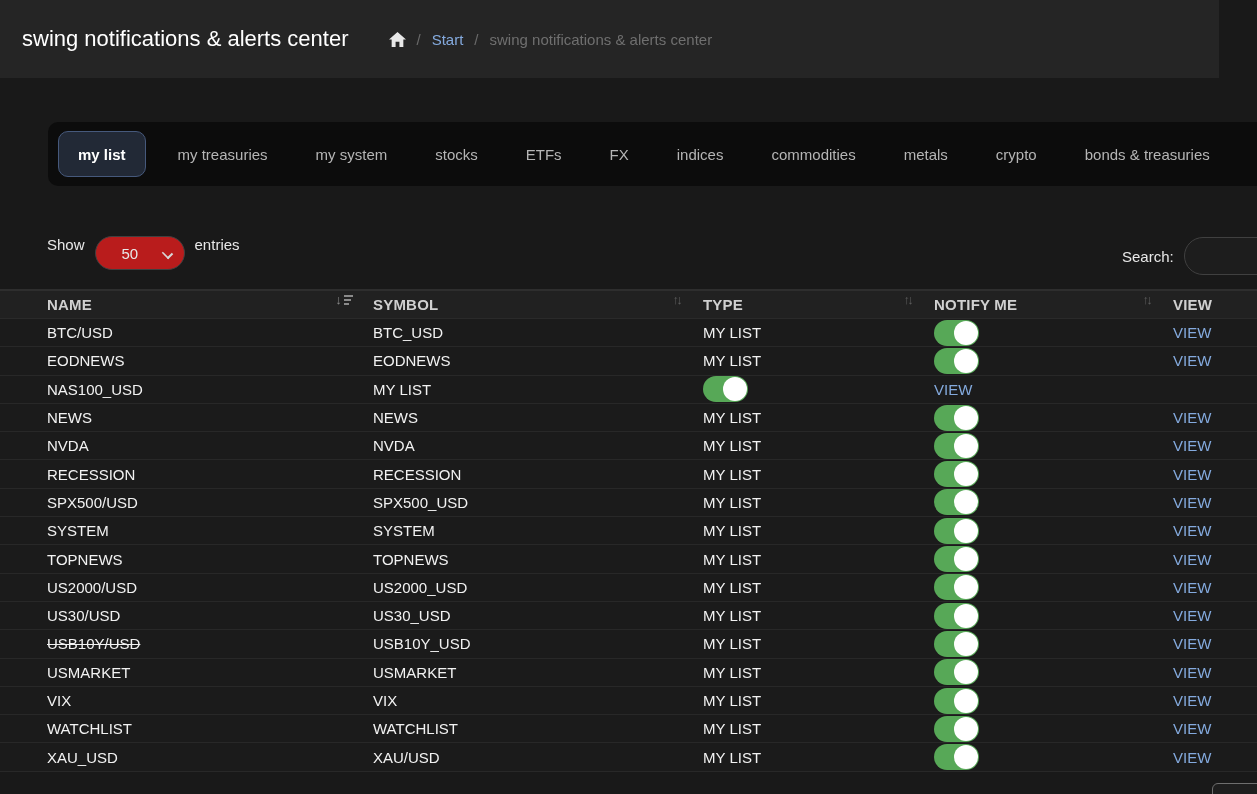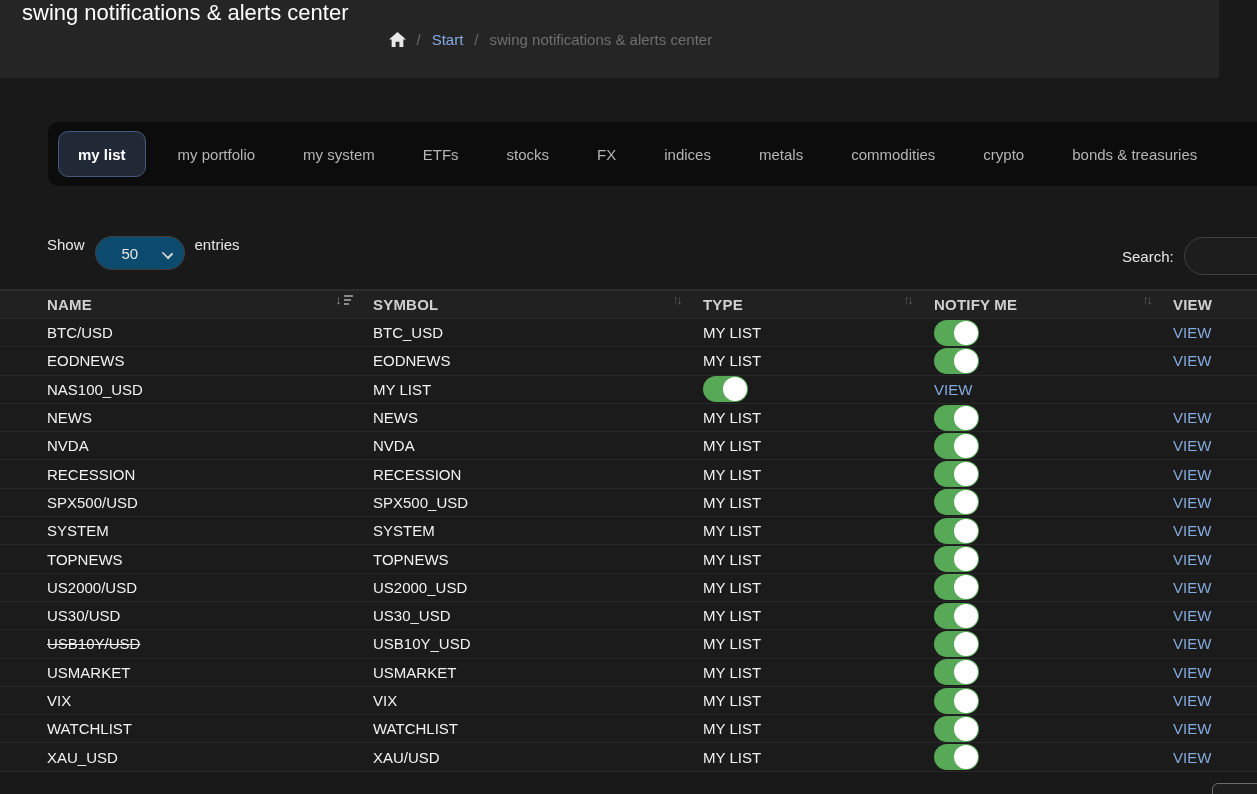--- a/index.html
+++ b/index.html
@@ -9,21 +9,21 @@
     background:#191919;
     overflow:hidden;
     font-family:"Liberation Sans", sans-serif;
     color:#f2f2f2;
   }
 
   
   .topbar {
     position:absolute; left:0; top:0; width:1219px; height:78px;
     background:#252525;
-    display:flex; 
+    display:flex; align-items:center;
   }
   .page-title { font-size:22px; color:#ffffff; margin-left:22px; font-weight:400; }
   .breadcrumb { display:flex; align-items:center; margin-left:40px; font-size:15px; }
   .breadcrumb .home-ic { width:17px; height:15px; display:inline-block; }
   .breadcrumb .sep { color:#6a6a6a; margin:0 11px; }
   .breadcrumb .crumb-link { color:var(--link-blue); text-decoration:none; cursor:pointer; }
   .breadcrumb .crumb-current { color:#6f6f6f; }
 
   
   .tabstrip {
@@ -43,21 +43,21 @@
 
   
   .show-group {
     position:absolute; left:47px; top:236px; height:36px;
     display:flex; align-items:flex-start; gap:10px; font-size:15px; color:#e8e8e8;
   }
   .entries-select-wrap { position:relative; }
   .entries-select {
     -webkit-appearance:none; appearance:none;
     width:90px; height:34px; border-radius:17px;
-    background:#0c4a6e; border:1px solid #404040; color:#e8e8e8;
+    background:#b91c1c; border:1px solid #404040; color:#e8e8e8;
     font-size:15px; font-family:inherit; padding-left:26px; outline:none; cursor:pointer;
   }
   .chev {
     position:absolute; right:13px; top:13px; width:9px; height:9px; pointer-events:none;
     border-right:2px solid #d8d8d8; border-bottom:2px solid #d8d8d8;
     transform:rotate(45deg) scale(1,0.8); transform-origin:center;
   }
   .search-group {
     position:absolute; left:1122px; top:236px; height:40px;
     display:flex; align-items:center; font-size:15px; color:#e8e8e8;
@@ -133,49 +133,49 @@
     <span class="crumb-current">swing notifications &amp; alerts center</span>
   </div>
 </div>
 
 <div class="tabstrip" id="tabs">
   <div class="tab active">
     <span class="tab-label">my list</span>
   </div>
 
   <div class="tab">
-    <span class="tab-label">my portfolio</span>
+    <span class="tab-label">my treasuries</span>
   </div>
 
   <div class="tab">
     <span class="tab-label">my system</span>
   </div>
 
   <div class="tab">
+    <span class="tab-label">stocks</span>
+  </div>
+
+  <div class="tab">
     <span class="tab-label">ETFs</span>
   </div>
 
   <div class="tab">
-    <span class="tab-label">stocks</span>
-  </div>
-
-  <div class="tab">
     <span class="tab-label">FX</span>
   </div>
 
   <div class="tab">
     <span class="tab-label">indices</span>
   </div>
 
   <div class="tab">
+    <span class="tab-label">commodities</span>
+  </div>
+
+  <div class="tab">
     <span class="tab-label">metals</span>
-  </div>
-
-  <div class="tab">
-    <span class="tab-label">commodities</span>
   </div>
 
   <div class="tab">
     <span class="tab-label">crypto</span>
   </div>
 
   <div class="tab">
     <span class="tab-label">bonds &amp; treasuries</span>
   </div>
 </div>

